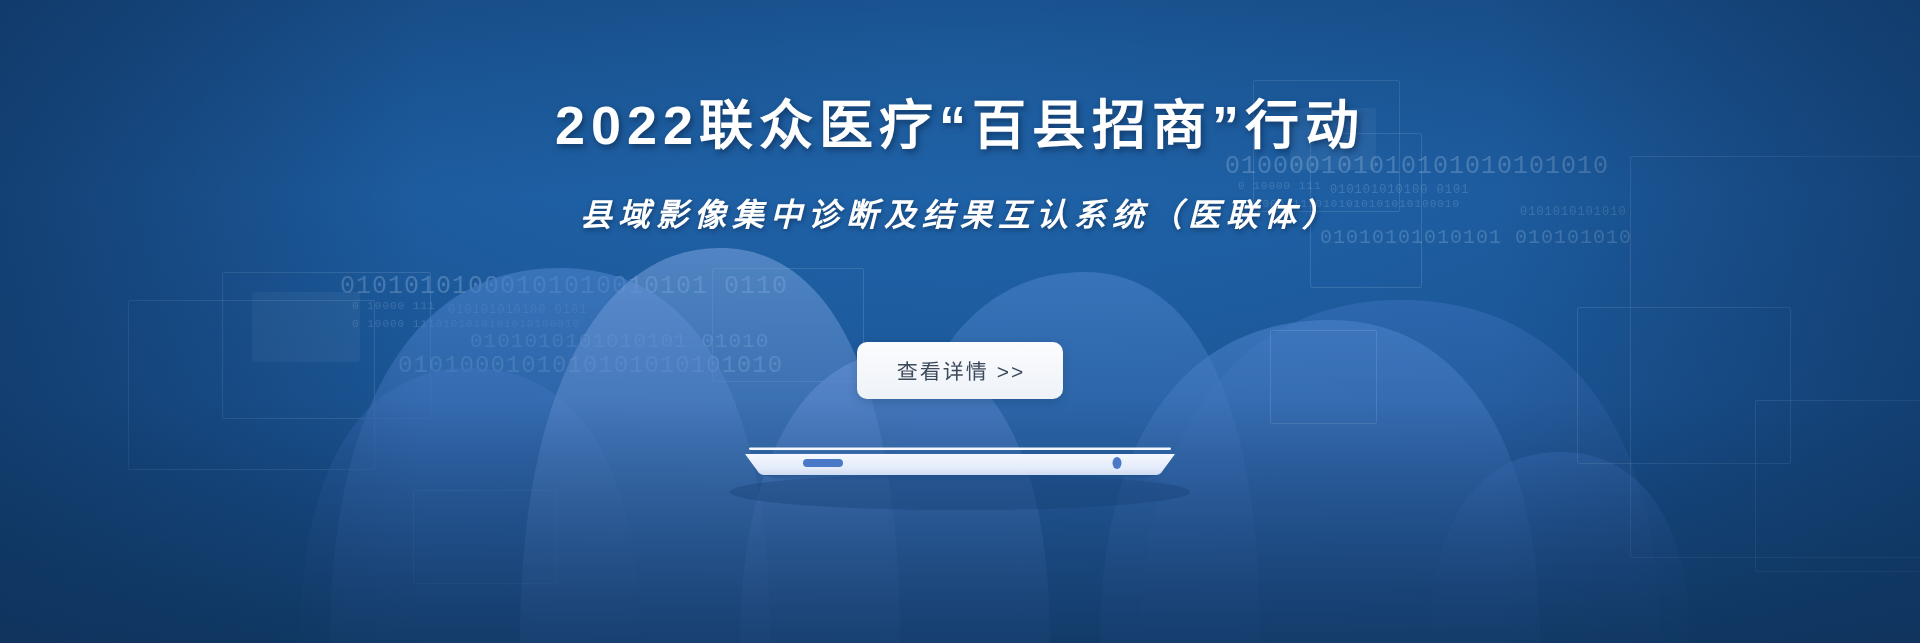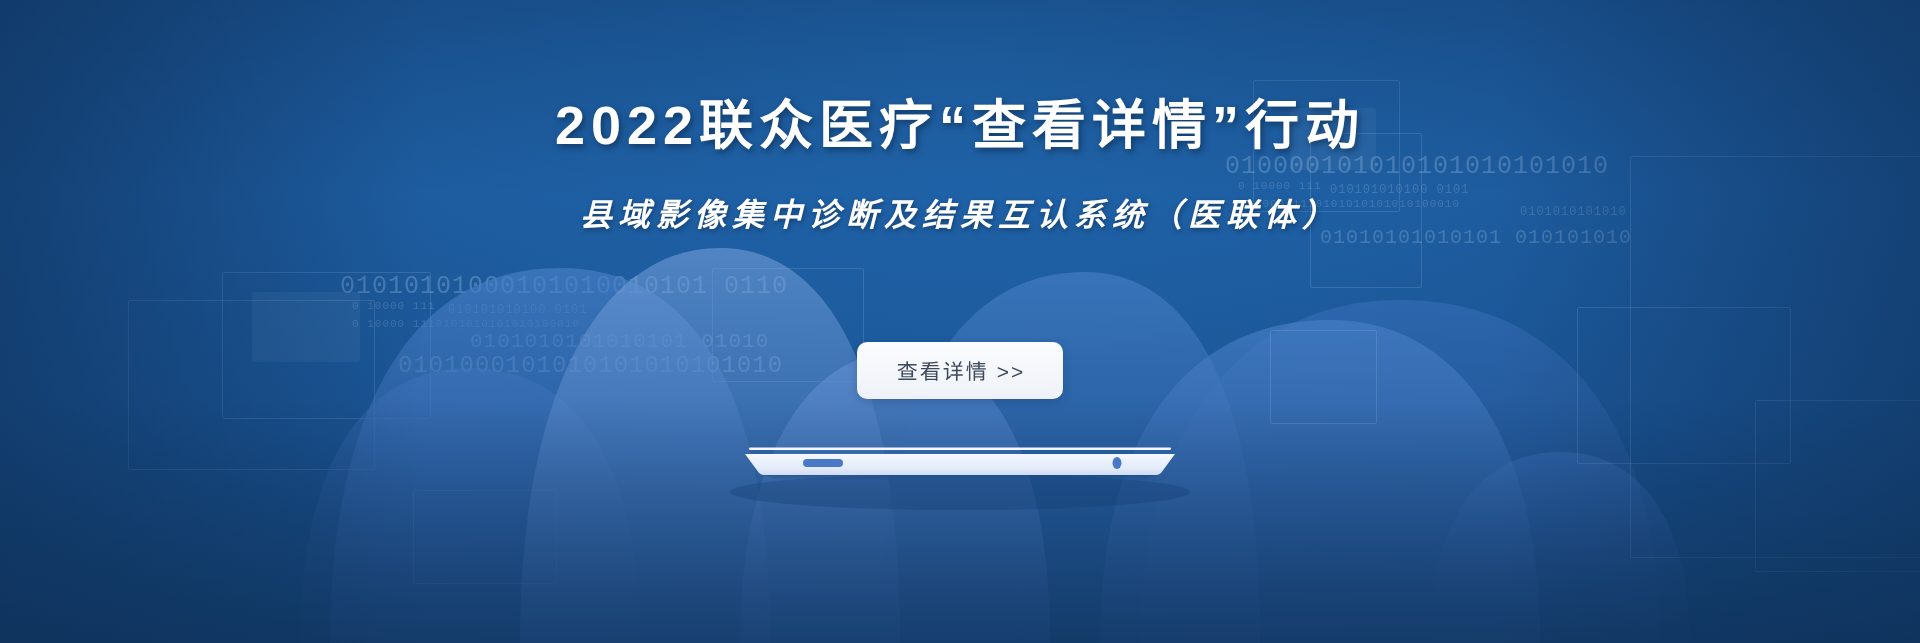--- a/index.html
+++ b/index.html
@@ -231,21 +231,21 @@
   <div class="binary bin-r1">010000101010101010101010</div>
   <div class="binary bin-r2">0 10000 111</div>
   <div class="binary bin-r3">0 10000 1110101010101010100010</div>
   <div class="binary bin-r4">010101010100   0101</div>
   <div class="binary bin-r5">01010101010101 010101010</div>
   <div class="binary bin-r6">0101010101010</div>
 
   <div class="bg-vignette"></div>
 
   <div class="hero-text">
-    <h1 class="hero-title">2022联众医疗“查看详情”行动</h1>
+    <h1 class="hero-title">2022联众医疗“百县招商”行动</h1>
     <h2 class="hero-sub">县域影像集中诊断及结果互认系统（医联体）</h2>
   </div>
 
   <div class="cta-wrap">
     <button class="cta-button">查看详情 &gt;&gt;</button>
   </div>
 
   <svg class="laptop" viewBox="0 0 430 34" preserveAspectRatio="none">
     <defs>
       <linearGradient id="lp-body" x1="0" y1="0" x2="0" y2="1">

